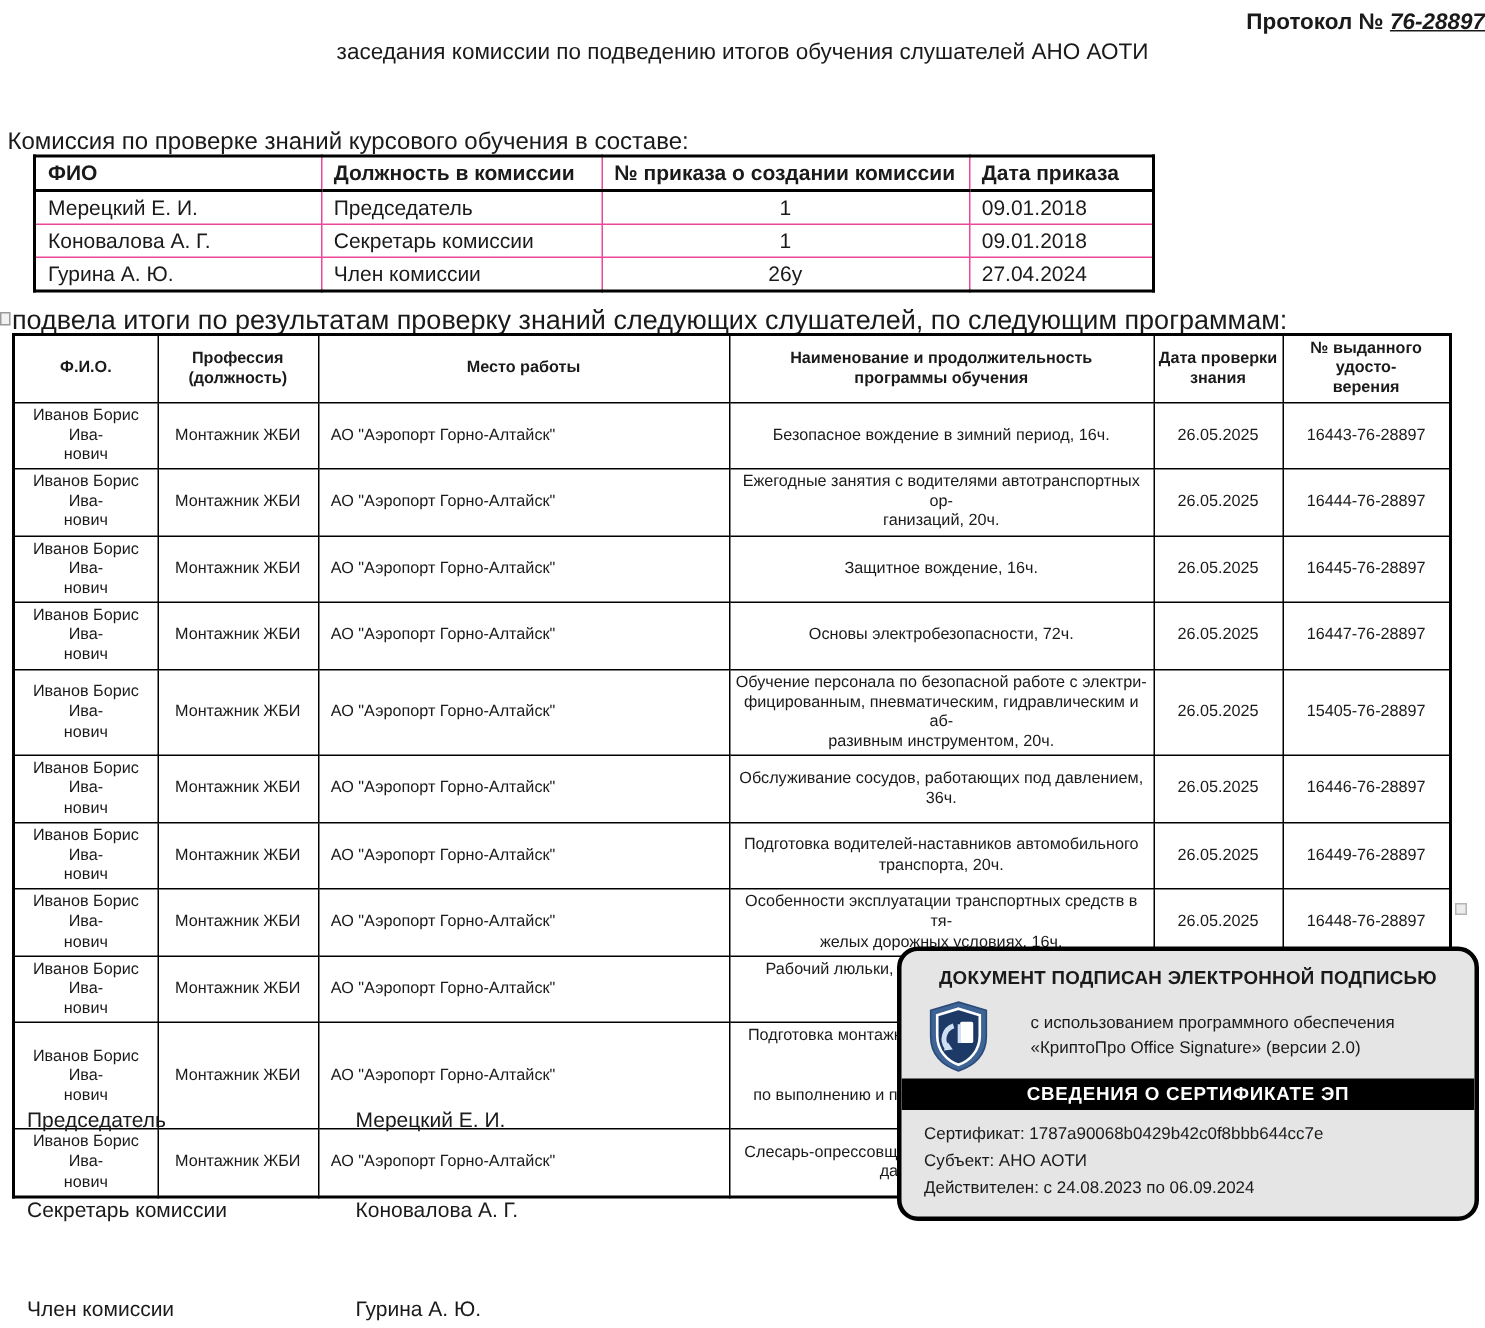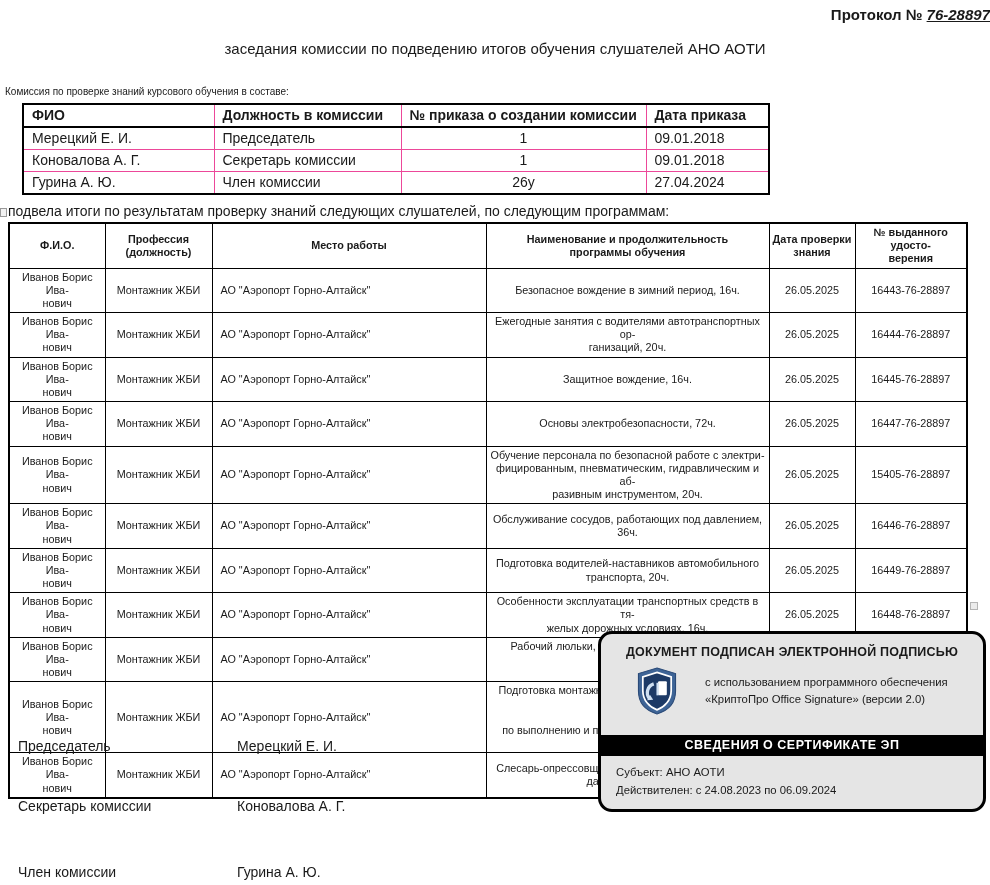--- a/index.html
+++ b/index.html
@@ -2,46 +2,46 @@
 <html><head>
 <meta charset="utf-8">
 <style>
   * { margin:0; padding:0; box-sizing:border-box; }
   html,body { width:990px; height:885px; background:#fff; }
   body { font-family:"Liberation Sans", sans-serif; color:#1a1a1a; position:relative; overflow:hidden; }
   .page { position:relative; width:990px; height:885px; background:#fff; }
 
   .title-line { position:absolute; top:6px; left:0; width:100%; text-align:right; font-size:15px; font-weight:bold; }
   .title-number { font-style:italic; text-decoration:underline; }
-  .subtitle { position:absolute; top:40px; left:0; width:100%; text-align:center; font-size:15px; }
-
-  .intro-1 { position:absolute; top:86px; left:5px; font-size:10px; }
-  .intro-2 { position:absolute; top:203px; left:8px; font-size:14px; }
+  .subtitle { position:absolute; top:26px; left:0; width:100%; text-align:center; font-size:15px; }
+
+  .intro-1 { position:absolute; top:86px; left:5px; font-size:16px; }
+  .intro-2 { position:absolute; top:203px; left:8px; font-size:18px; }
   .anchor-mark { position:absolute; top:208px; left:0px; width:7px; height:9px; border:1px solid #9a9a9a; background:#f2f2f2; }
 
   table { border-collapse:collapse; table-layout:fixed; background:#fff; }
   #commission-table { position:absolute; top:103px; left:22px; width:746px; border:2px solid #000; font-size:14px; }
   #commission-table th, #commission-table td { border:1px solid #ec4899; padding:1px 8px; text-align:left; vertical-align:middle; height:20px; line-height:1.35; }
   #commission-table th { font-weight:bold; border-bottom:2px solid #000; }
   #commission-table td:nth-child(3) { text-align:center; }
 
   #results-table { position:absolute; top:222px; left:8px; width:960px; border:2px solid #000; font-size:10.8px; }
   #results-table th, #results-table td { border:1px solid #000; vertical-align:middle; white-space:pre-line; line-height:1.22; }
   #results-table th { font-weight:bold; text-align:center; padding:2px 3px; }
   #results-table td { text-align:center; padding:2px 4px; }
   #results-table td:nth-child(3) { text-align:left; padding-left:8px; }
 
   .resize-handle { position:absolute; top:602px; left:970px; width:8px; height:8px; background:#ececec; border:1px solid #b5b5b5; }
 
   .stamp { position:absolute; top:631px; left:598px; width:388px; border:3px solid #000; border-radius:14px; background:#e5e5e5; overflow:hidden; }
   .stamp-title { text-align:center; font-weight:bold; font-size:12.5px; margin:11px 10px 8px 10px; letter-spacing:0.2px; }
-  .stamp-row { display:flex; align-items:center; padding:0 12px 0 34px; }
+  .stamp-row { display:flex; align-items:center; padding:0 12px 0 16px; }
   .stamp-logo { width:44px; height:48px; flex:0 0 44px; }
   .stamp-soft { margin-left:26px; font-size:11.3px; line-height:1.5; text-align:left; }
-  .stamp-bar { margin-top:20px; background:#000; color:#fff; font-weight:bold; font-size:12.5px; text-align:center; padding:3px 0 4px 0; letter-spacing:0.5px; }
+  .stamp-bar { margin-top:4px; background:#000; color:#fff; font-weight:bold; font-size:12.5px; text-align:center; padding:3px 0 4px 0; letter-spacing:0.5px; }
   .stamp-cert { padding:7px 10px 10px 15px; font-size:11.3px; line-height:1.6; }
 
   .signatures { position:absolute; top:738px; left:18px; width:420px; font-size:14px; }
   .sig-row { position:absolute; left:0; width:420px; display:flex; }
   .sig-row .role { width:219px; }
   .sig-row:nth-child(1) { top:0; }
   .sig-row:nth-child(2) { top:60px; }
   .sig-row:nth-child(3) { top:126px; }
 </style>
 </head>
@@ -245,20 +245,21 @@
           <path d="M11 30.5 L16.5 30 L13.5 25.5 Z" fill="#cfe0f2"></path>
         </svg>
       </span>
       <div class="stamp-soft">
         <div>с использованием программного обеспечения</div>
         <div>«КриптоПро Office Signature» (версии 2.0)</div>
       </div>
     </div>
     <div class="stamp-bar">СВЕДЕНИЯ О СЕРТИФИКАТЕ ЭП</div>
     <div class="stamp-cert">
+      <div>Сертификат: 1787a90068b0429b42c0f8bbb644cc7e</div>
       <div>Субъект: АНО АОТИ</div>
       <div>Действителен: с 24.08.2023 по 06.09.2024</div>
     </div>
   </div>
 
   <div class="signatures">
     <div class="sig-row">
       <span class="role">Председатель</span>
       <span class="name">Мерецкий Е. И.</span>
     </div>

